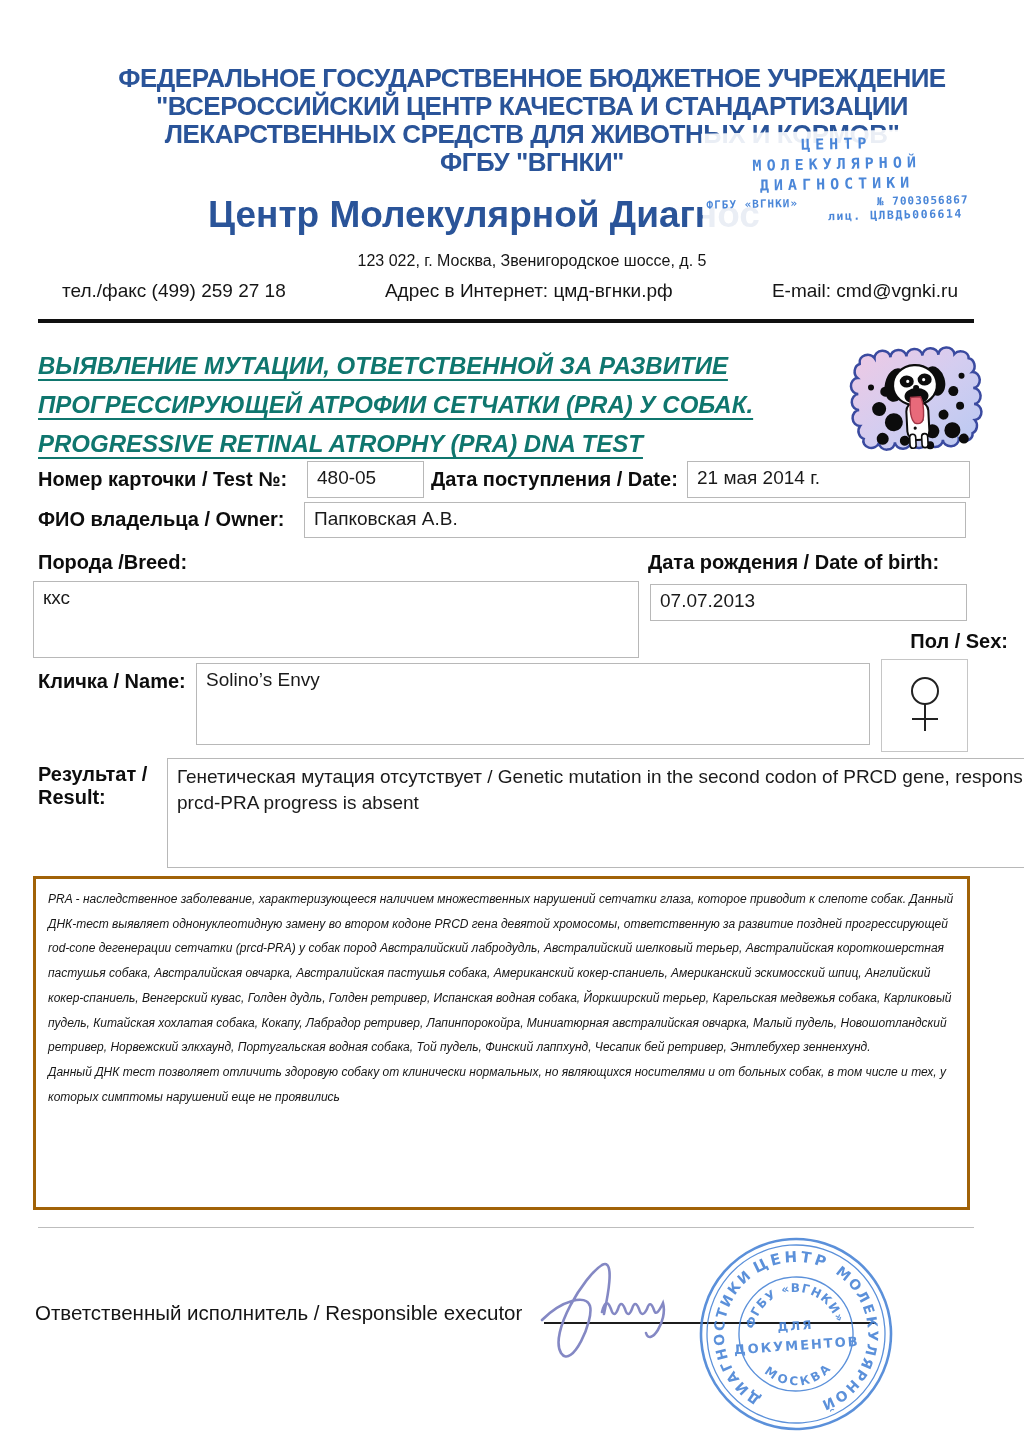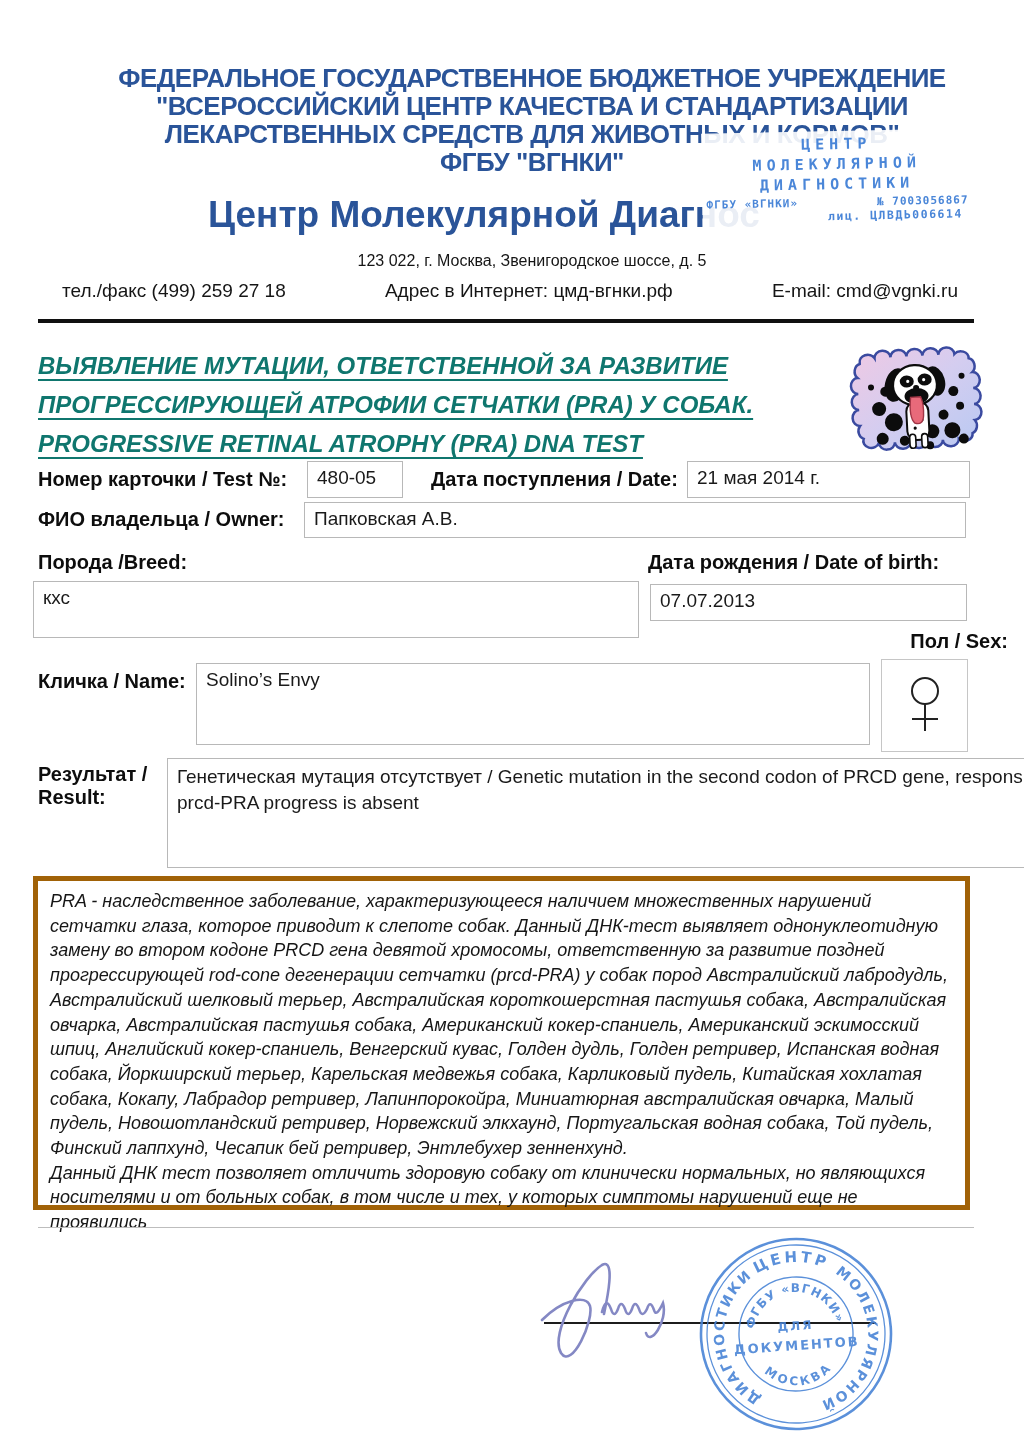--- a/index.html
+++ b/index.html
@@ -37,22 +37,22 @@
   
   .label { position:absolute; font-weight:bold; font-size:20px; white-space:nowrap; color:#0d0d0d; }
   .box {
     position:absolute; border:1px solid #b8b8b8; background:#fff; box-sizing:border-box;
     font-size:19px; color:#1a1a1a; padding:5px 9px; overflow:hidden;
   }
   .sex-box { display:flex; align-items:center; justify-content:center; border-color:#c6c6c6; }
   
   .desc-box {
     position:absolute; top:876px; left:33px; width:937px; height:334px;
-    border:5px solid #a16207; box-sizing:border-box; padding:8px 12px 0 12px;
-    font-style:italic; font-size:18px; line-height:24.7px; color:#161616;
+    border:3px solid #a16207; box-sizing:border-box; padding:8px 12px 0 12px;
+    font-style:italic; font-size:12px; line-height:24.7px; color:#161616;
   }
   .desc-box p { margin:0; }
   .thin-rule { position:absolute; top:1227px; left:38px; width:936px; height:1px; background:#bdbdbd; }
   
   .executor-label { position:absolute; top:1301px; left:35px; font-size:20.5px; color:#151515; white-space:nowrap; }
   .sig-line { position:absolute; top:1322px; left:544px; width:332px; height:2px; background:#1c1c1c; }
   .signature { position:absolute; top:1254px; left:528px; }
   .round-stamp { position:absolute; top:1232px; left:696px; opacity:0.9; transform:rotate(-4deg); }
 </style>
 </head>
@@ -143,30 +143,30 @@
       <ellipse cx="84" cy="36" rx="7" ry="6" fill="#0c0c0c"></ellipse>
       <circle cx="67" cy="37" r="1.6" fill="#fff"></circle>
       <circle cx="83" cy="36" r="1.6" fill="#fff"></circle>
       <ellipse cx="75" cy="52" rx="12" ry="8" fill="#0c0c0c"></ellipse>
       <path d="M69,53 q-3,20 3,26 q8,3 9,-7 q1,-12 -2,-19 z" fill="#e86a7a" stroke="#a03545" stroke-width="1.4"></path>
       <circle cx="75" cy="44" r="3" fill="#0c0c0c"></circle>
     </g>
   </svg>
 
   <div class="label" style="top:468px; left:38px;">Номер карточки / Test №:</div>
-  <div class="box" style="top:461px; left:307px; width:96px; height:37px;">480-05</div>
+  <div class="box" style="top:461px; left:307px; width:117px; height:37px;">480-05</div>
   <div class="label" style="top:468px; left:431px;">Дата поступления / Date:</div>
   <div class="box" style="top:461px; left:687px; width:283px; height:37px;">21 мая 2014 г.</div>
 
   <div class="label" style="top:508px; left:38px;">ФИО владельца / Owner:</div>
   <div class="box" style="top:502px; left:304px; width:662px; height:36px;">Папковская А.В.</div>
 
   <div class="label" style="top:551px; left:38px;">Порода  /Breed:</div>
   <div class="label" style="top:551px; left:648px;">Дата рождения / Date of birth:</div>
-  <div class="box" style="top:581px; left:33px; width:606px; height:57px;">кхс</div>
+  <div class="box" style="top:581px; left:33px; width:606px; height:77px;">кхс</div>
   <div class="box" style="top:584px; left:650px; width:317px; height:37px;">07.07.2013</div>
   <div class="label" style="top:630px; right:56px;margin-left:32px;">Пол / Sex:</div>
 
   <div class="label" style="top:670px; left:38px;">Кличка / Name:</div>
   <div class="box" style="top:663px; left:196px; width:674px; height:82px;">Solino’s Envy</div>
   <div class="box sex-box" style="top:659px; left:881px; width:87px; height:93px;">
     <svg width="44" height="62" viewBox="0 0 44 62">
       <circle cx="22" cy="16" r="13" fill="none" stroke="#222" stroke-width="2"></circle>
       <line x1="22" y1="29" x2="22" y2="56" stroke="#222" stroke-width="2"></line>
       <line x1="9" y1="44" x2="35" y2="44" stroke="#222" stroke-width="2"></line>
@@ -179,20 +179,21 @@
   </div>
   <div class="box" style="top:758px; left:167px; width:963px; height:110px; line-height:26px;">Генетическая мутация отсутствует / Genetic mutation in the second codon of PRCD gene, responsible for prcd-PRA progress is absent</div>
 
   <div class="desc-box">
     <p>PRA - наследственное заболевание, характеризующееся наличием множественных нарушений сетчатки глаза, которое приводит к слепоте собак. Данный ДНК-тест выявляет однонуклеотидную замену во втором кодоне PRCD гена девятой хромосомы, ответственную за развитие поздней прогрессирующей rod-cone дегенерации сетчатки (prcd-PRA) у собак пород Австралийский лабродудль, Австралийский шелковый терьер, Австралийская короткошерстная пастушья собака, Австралийская овчарка, Австралийская пастушья собака, Американский кокер-спаниель, Американский эскимосский шпиц, Английский кокер-спаниель, Венгерский кувас, Голден дудль, Голден ретривер, Испанская водная собака, Йоркширский терьер, Карельская медвежья собака, Карликовый пудель, Китайская хохлатая собака, Кокапу, Лабрадор ретривер, Лапинпорокойра, Миниатюрная австралийская овчарка, Малый пудель, Новошотландский ретривер, Норвежский элкхаунд, Португальская водная собака, Той пудель, Финский лаппхунд, Чесапик бей ретривер, Энтлебухер зенненхунд.</p>
     <p>Данный ДНК тест позволяет отличить здоровую собаку от клинически нормальных, но являющихся носителями и от больных собак, в том числе и тех, у которых симптомы нарушений еще не проявились</p>
   </div>
 
   <div class="thin-rule"></div>
 
+  <div class="executor-label">Ответственный исполнитель / Responsible executor</div>
   <div class="sig-line"></div>
 
   <svg class="signature" width="140" height="132" viewBox="0 0 140 132">
     <path d="M14,66 C34,46 58,40 62,52 C66,66 44,116 33,99 C21,79 56,22 74,11 C88,3 79,46 76,60
              M74,58 q4,-16 9,-3 q3,10 7,0 q3,-10 7,0 q3,10 7,0 q3,-10 7,0 q3,10 8,0 q3,-10 7,1 q2,8 9,-7
              c5,18 -13,44 -17,30" fill="none" stroke="#8488c4" stroke-width="2.6" stroke-linecap="round"></path>
   </svg>
 
   <svg class="round-stamp" width="200" height="204" viewBox="0 0 200 204">
     <g fill="none" stroke="#4a85d6">

